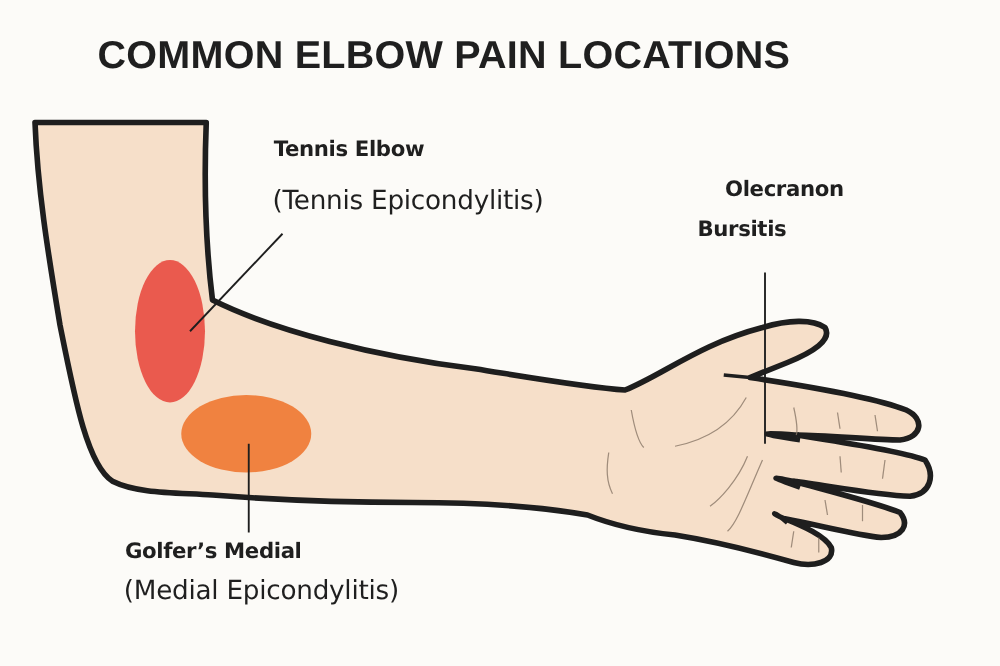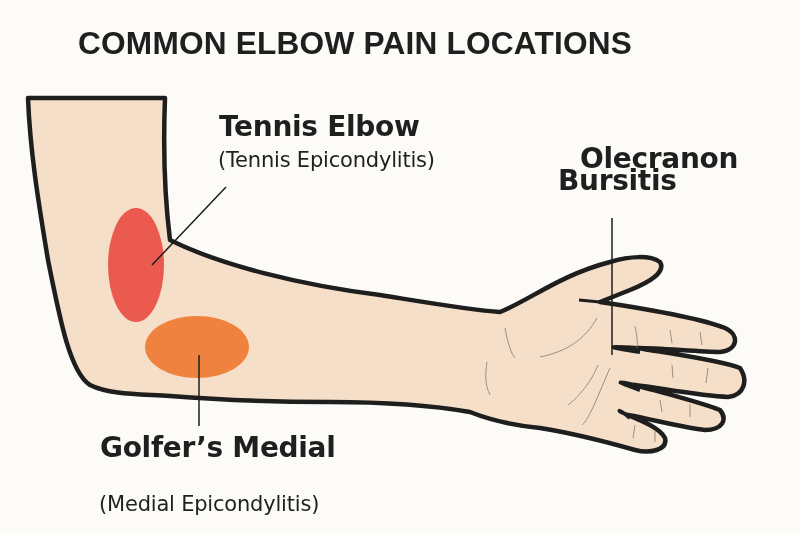--- a/index.html
+++ b/index.html
@@ -1,21 +1,21 @@
 <!DOCTYPE html>
 <html><head>
 <meta charset="utf-8">
 <style>
   html, body { margin:0; padding:0; }
   body { width:800px; height:533px; background:#fcfbf8; position:relative; overflow:hidden;
          font-family:"DejaVu Sans", sans-serif; color:#1f1f1f; }
   .title { position:absolute; left:78px; top:26px; font-size:31px; font-weight:bold; letter-spacing:0.2px;
            font-family:"Liberation Sans", sans-serif; transform:scaleX(1.02); transform-origin:left; }
   svg.art { position:absolute; left:0; top:0; }
-  .lbl-bold { position:absolute; font-weight:bold; font-size:28px; font-family:"DejaVu Sans", sans-serif; letter-spacing:-0.3px; }
+  .lbl-bold { position:absolute; font-weight:bold; font-size:17px; font-family:"DejaVu Sans", sans-serif; letter-spacing:-0.3px; }
   .lbl-sub { position:absolute; font-size:21px; font-family:"DejaVu Sans", sans-serif; letter-spacing:-0.2px; }
 </style>
 </head>
 <body>
 
 <div class="title">COMMON ELBOW PAIN LOCATIONS</div>
 
 <svg class="art" width="800" height="533" viewBox="0 0 800 533">
 
   <path d="M28,98 L165,98
@@ -72,16 +72,16 @@
 
   <line x1="226" y1="187" x2="152" y2="265" stroke="#1e1e1e" stroke-width="1.5"></line>
   <line x1="199" y1="355" x2="199" y2="426" stroke="#1e1e1e" stroke-width="1.5"></line>
   <line x1="612" y1="218" x2="612" y2="355" stroke="#1e1e1e" stroke-width="1.5"></line>
 </svg>
 
 <div class="lbl-bold" style="left:219px; top:110px;">Tennis Elbow</div>
 <div class="lbl-sub" style="left:218px; top:148px;">(Tennis Epicondylitis)</div>
 
 <div class="lbl-bold" style="left:580px; top:142px;">Olecranon</div>
-<div class="lbl-bold" style="left:558px; top:164px;">Bursitis</div>
+<div class="lbl-bold" style="left:558px; top:174px;">Bursitis</div>
 
 <div class="lbl-bold" style="left:100px; top:431px;">Golfer’s Medial</div>
-<div class="lbl-sub" style="left:99px; top:460px;margin-top:32px;">(Medial Epicondylitis)</div>
+<div class="lbl-sub" style="left:99px; top:460px;">(Medial Epicondylitis)</div>
 
 </body></html>

